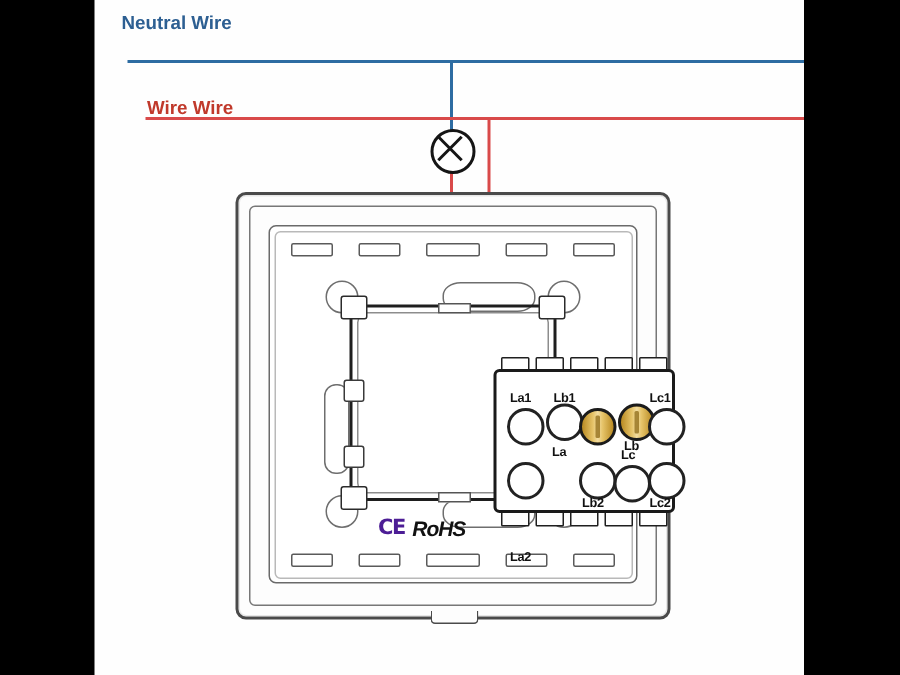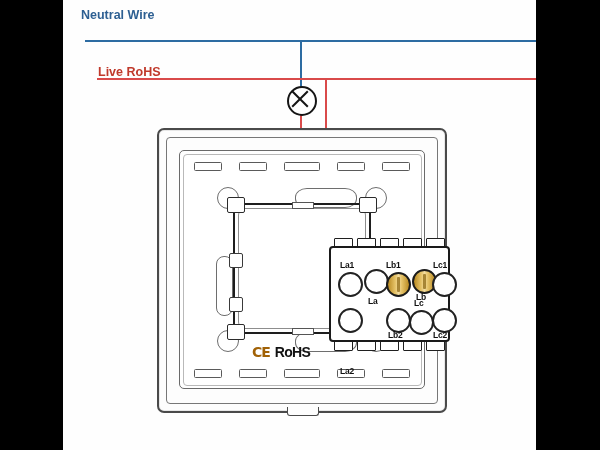--- a/index.html
+++ b/index.html
@@ -98,38 +98,38 @@
   .hole.live{background:#cf9f33;
         background-image:linear-gradient(90deg,#b98a22 0%,#e6c46a 35%,#f2dca0 50%,#e6c46a 65%,#b98a22 100%);
         border-color:#1b1b1b;}
   .hole.live::after{content:"";position:absolute;left:50%;top:3px;margin-left:-2px;
         width:3px;height:15px;background:#8e6a16;opacity:.75;border-radius:1px;}
   .tlabel{position:absolute;font-size:8.5px;font-weight:700;color:#111;
           white-space:nowrap;letter-spacing:-.2px;}
 
   
   #cerohs{position:absolute;left:72px;bottom:28px;display:flex;align-items:center;gap:5px;}
-  #ce-mark{font-size:14px;font-weight:700;color:#a16207;letter-spacing:-1px;
+  #ce-mark{font-size:14px;font-weight:700;color:#4c1d95;letter-spacing:-1px;
            font-family:"DejaVu Sans", sans-serif;}
-  #rohs-mark{font-size:14px;font-weight:700;color:#111;letter-spacing:-.7px;}
+  #rohs-mark{font-size:14px;font-weight:700;color:#111;letter-spacing:-.7px;font-style:italic;}
 
   
   #bottom-nub{position:absolute;left:50%;margin-left:-15px;bottom:-5px;
               width:30px;height:8px;border:1.8px solid #4a4a4a;
               border-top:none;border-radius:0 0 3px 3px;background:#fdfdfd;}
 </style>
 </head>
 <body>
 
 <div id="stage">
 
   <div id="canvas">
 
     <div class="wlabel" id="lbl-neutral">Neutral Wire</div>
-    <div class="wlabel" id="lbl-live">Live RoHS</div>
+    <div class="wlabel" id="lbl-live">Wire Wire</div>
 
     <div class="wire h" id="wire-neutral-h"></div>
     <div class="wire v" id="wire-neutral-v"></div>
     <div class="wire h" id="wire-live-h"></div>
     <div class="wire v" id="wire-live-v-lamp"></div>
     <div class="wire v" id="wire-live-v-branch"></div>
 
     <div id="lamp">
       <svg width="22" height="22" viewBox="0 0 22 22">
         <line x1="3.2" y1="3.2" x2="18.8" y2="18.8" stroke="#151515" stroke-width="2"></line>
@@ -202,21 +202,21 @@
             </div>
 
             <div id="termbody">
 
               <div class="tlabel" style="left:9px;top:12px;">La1</div>
               <div class="hole" style="left:7px;top:24px;"></div>
 
               <div class="hole" style="left:33px;top:21px;"></div>
               <div class="tlabel" style="left:37px;top:48px;">La</div>
 
-              <div class="tlabel" style="left:55px;top:12px;">Lb1</div>
+              <div class="tlabel" style="left:38px;top:12px;">Lb1</div>
               <div class="hole live" style="left:55px;top:24px;"></div>
 
               <div class="hole live" style="left:81px;top:21px;"></div>
               <div class="tlabel" style="left:85px;top:44px;">Lb</div>
 
               <div class="tlabel" style="left:102px;top:12px;">Lc1</div>
               <div class="hole" style="left:101px;top:24px;"></div>
 
               <div class="hole" style="left:7px;top:60px;"></div>
               <div class="tlabel" style="left:9px;top:82px;margin-top:36px;">La2</div>

